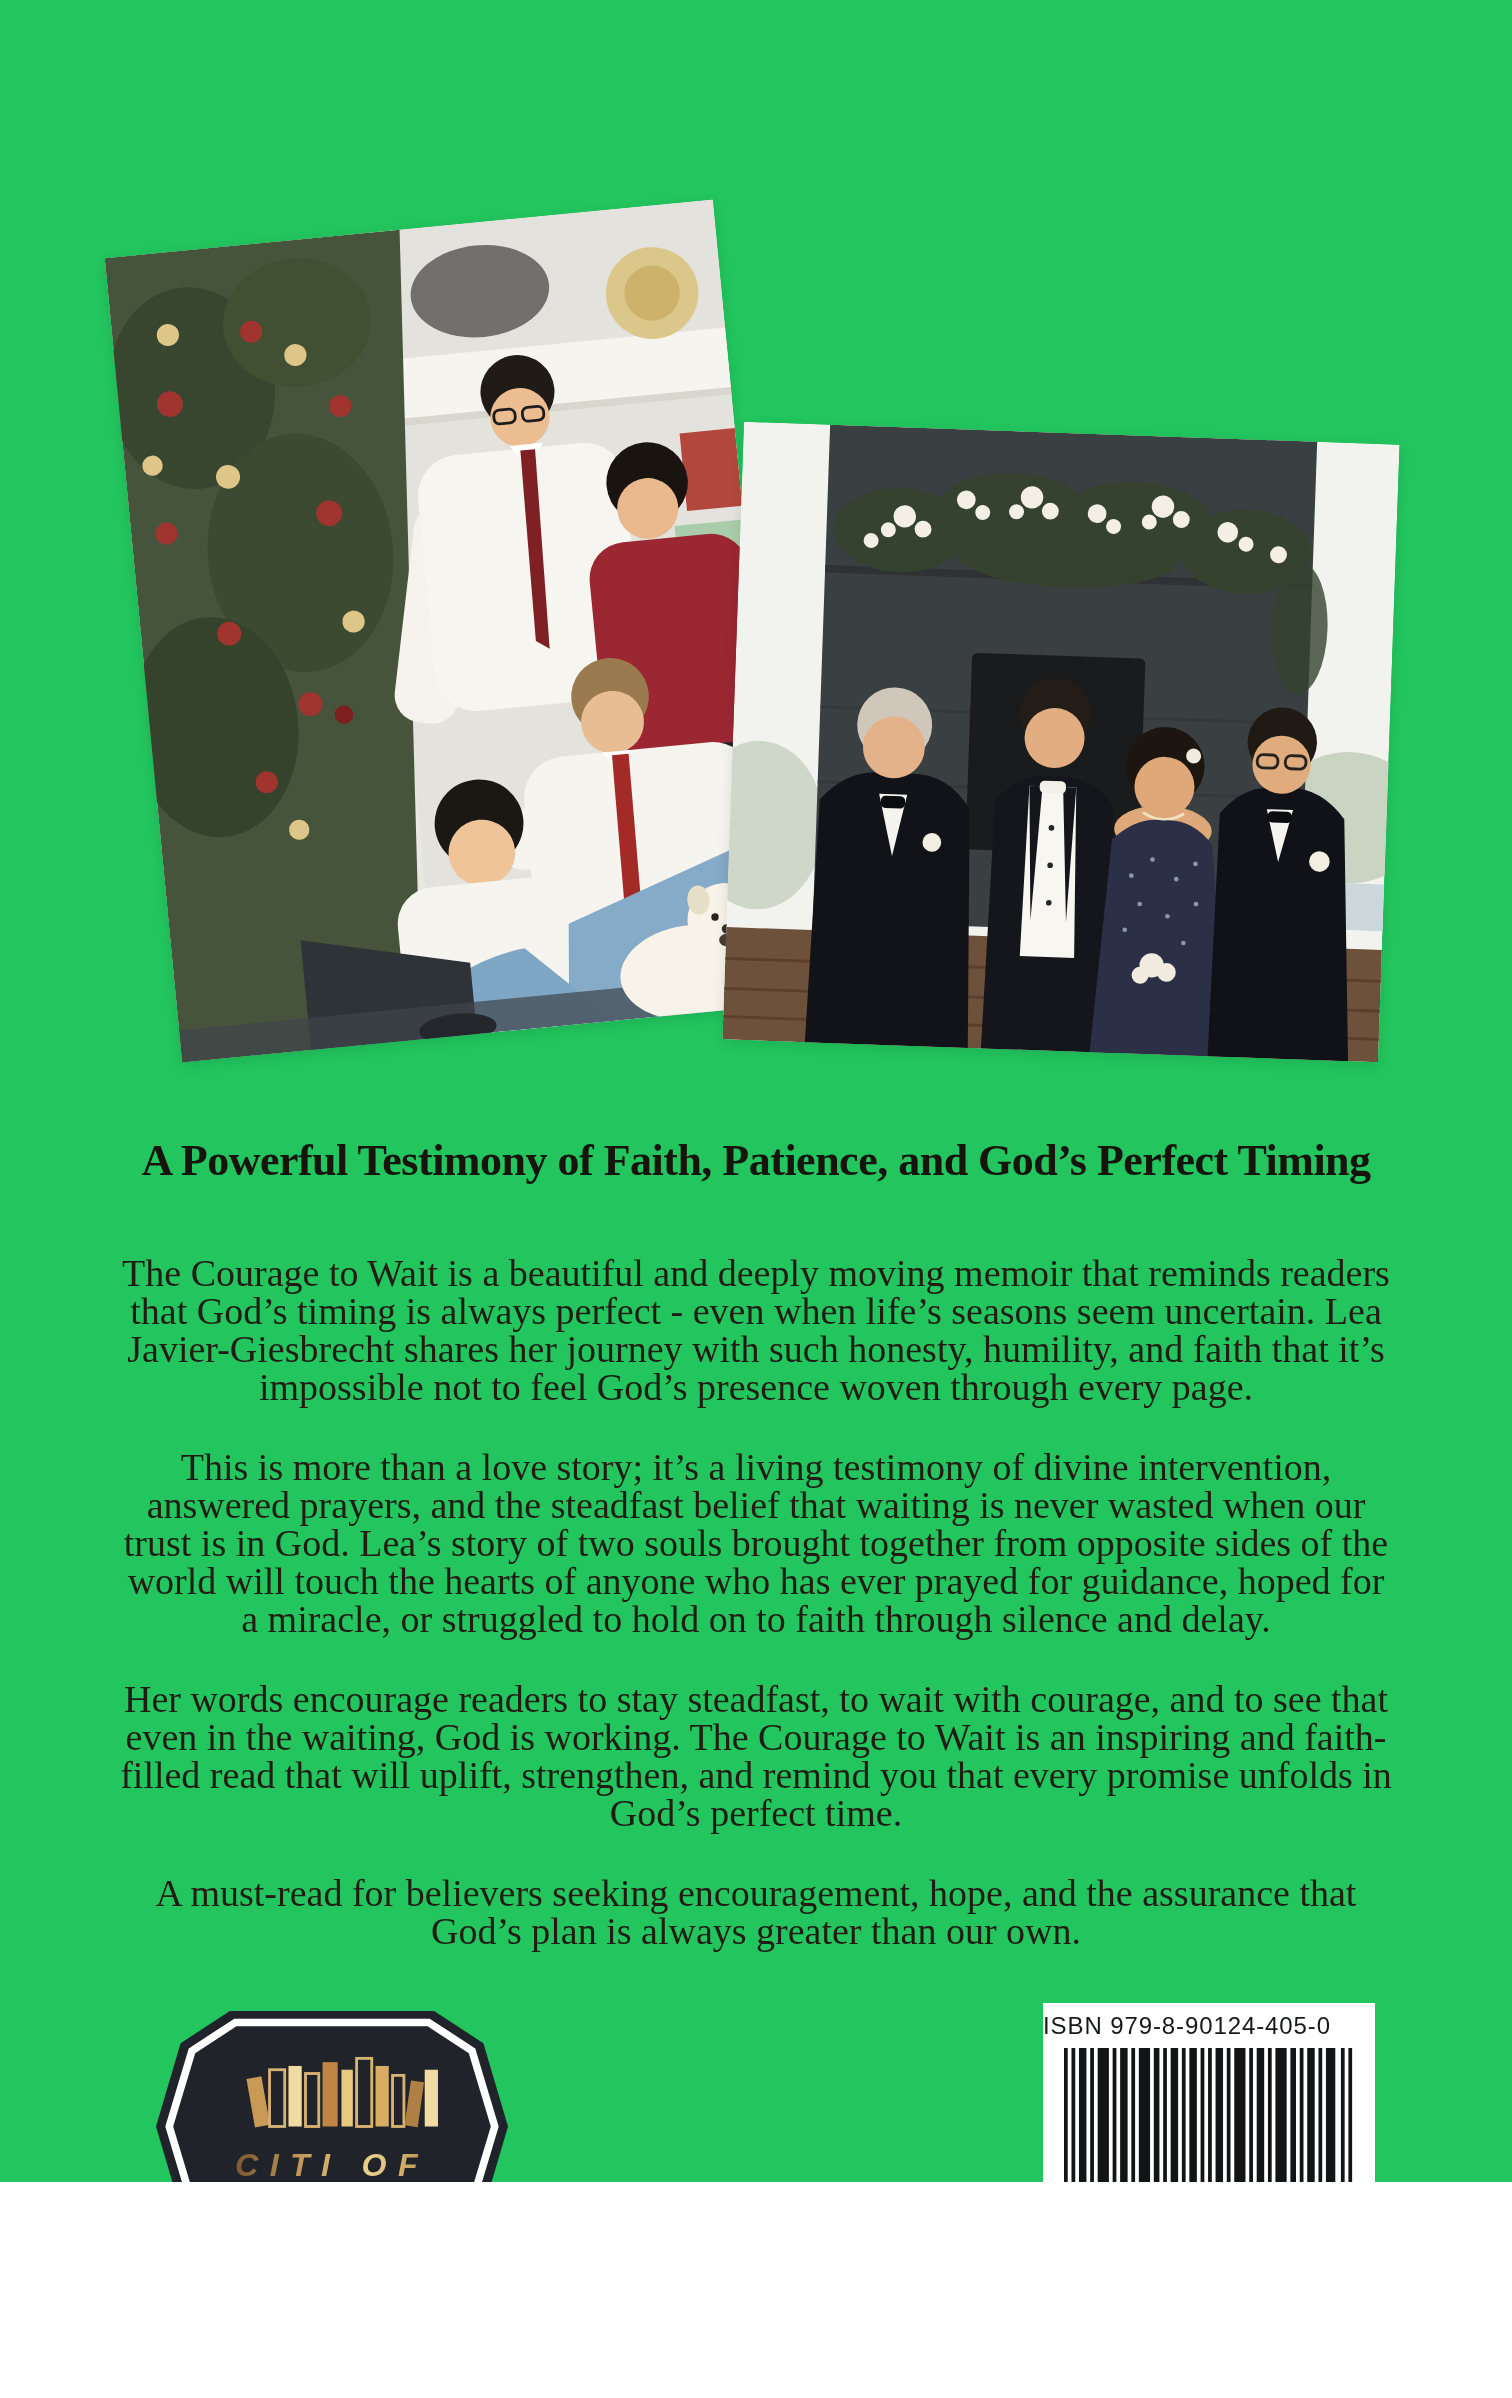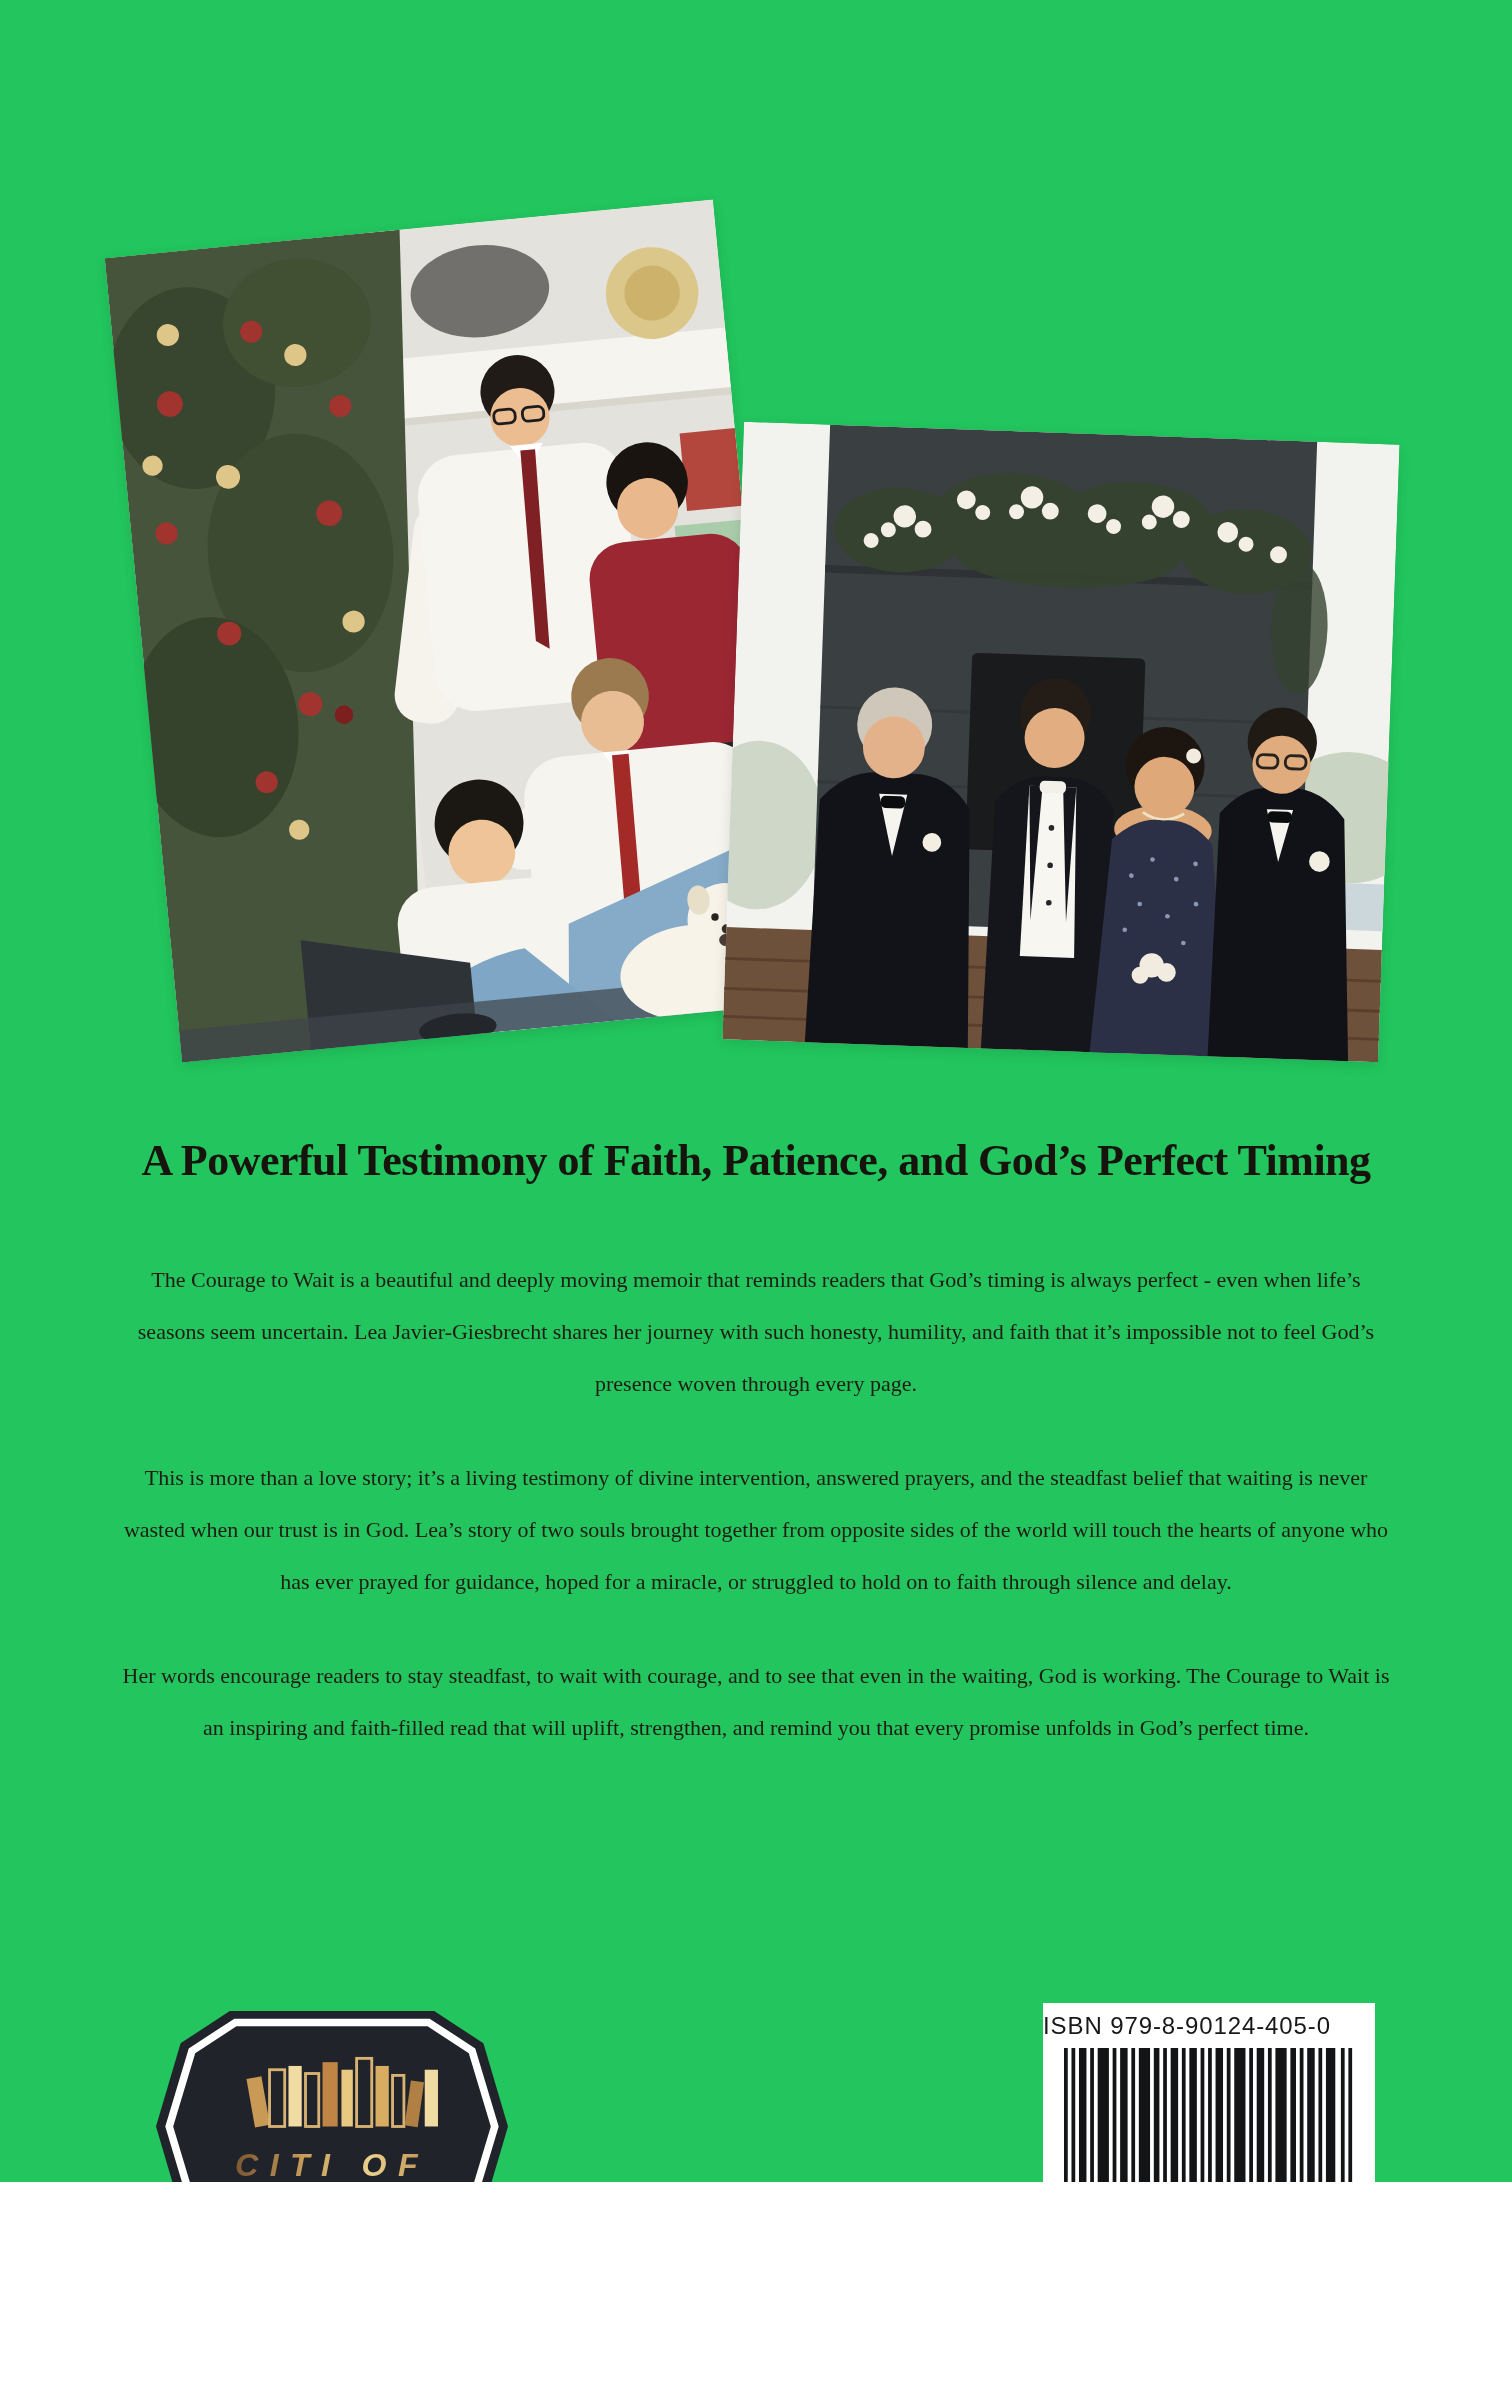--- a/index.html
+++ b/index.html
@@ -6,21 +6,21 @@
   .page{position:relative;width:1512px;height:2182px;background:#22c55e;overflow:hidden;
         font-family:"Liberation Serif",serif;color:#221c14;}
   .gold-band{position:absolute;left:0;top:2194px;width:1512px;height:204px;background:#debc60;}
   .photo{position:absolute;box-shadow:0 3.7px 13px rgba(0,0,0,0.10);}
   .photo svg{display:block;width:100%;height:100%;}
   .photo1{left:142px;top:227px;width:611px;height:808px;transform:rotate(-5.5deg);z-index:1;}
   .photo2{left:733px;top:433px;width:656px;height:618px;transform:rotate(2deg);z-index:2;}
   .title{position:absolute;left:103px;right:103px;top:1098px;text-align:center;
          font-weight:700;font-size:44px;line-height:68px;color:#17130d;letter-spacing:-0.5px;}
   .copy{position:absolute;left:118px;right:118px;top:1254px;text-align:center;
-        font-size:22px;line-height:52px;}
+        font-size:38px;line-height:38px;}
   .copy p{margin:0 0 42px 0;}
   .logo{position:absolute;left:156px;top:1999px;width:352px;height:255px;z-index:3;font-style:italic;}
   .logo svg{display:block;width:100%;height:100%;}
   .barcode{position:absolute;left:1043px;top:2003px;width:332px;height:261px;background:#ffffff;z-index:3;}
   .barcode-label{position:absolute;top:9.4px;left:0;right:0;text-align:left;
         font-family:"Liberation Sans",sans-serif;font-size:24px;font-weight:400;
         color:#17181a;letter-spacing:0.9px;white-space:nowrap;}
   .barcode-bars{position:absolute;left:20.6px;top:45px;width:290px;height:199px;}
   .barcode-digits{position:absolute;left:15px;top:214px;
         font-family:"Liberation Sans",sans-serif;font-size:23px;color:#131416;
@@ -219,20 +219,21 @@
       </g>
     </svg>
   </div>
 
   <h1 class="title">A Powerful Testimony of Faith, Patience, and God’s Perfect Timing</h1>
 
   <div class="copy">
     <p>The Courage to Wait is a beautiful and deeply moving memoir that reminds readers that God’s timing is always perfect - even when life’s seasons seem uncertain. Lea Javier-Giesbrecht shares her journey with such honesty, humility, and faith that it’s impossible not to feel God’s presence woven through every page.</p>
     <p>This is more than a love story; it’s a living testimony of divine intervention, answered prayers, and the steadfast belief that waiting is never wasted when our trust is in God. Lea’s story of two souls brought together from opposite sides of the world will touch the hearts of anyone who has ever prayed for guidance, hoped for a miracle, or struggled to hold on to faith through silence and delay.</p>
     <p>Her words encourage readers to stay steadfast, to wait with courage, and to see that even in the waiting, God is working. The Courage to Wait is an inspiring and faith-filled read that will uplift, strengthen, and remind you that every promise unfolds in God’s perfect time.</p>
+    <p>A must-read for believers seeking encouragement, hope, and the assurance that God’s plan is always greater than our own.</p>
   </div>
 
   <div class="logo">
     <svg viewBox="0 0 372 268">
       <defs>
         <linearGradient id="goldgrad" x1="0" y1="0" x2="1" y2="0">
           <stop offset="0" stop-color="#7c5731"></stop>
           <stop offset="0.35" stop-color="#c59b5a"></stop>
           <stop offset="0.7" stop-color="#ecd08d"></stop>
           <stop offset="1" stop-color="#b98f4e"></stop>

